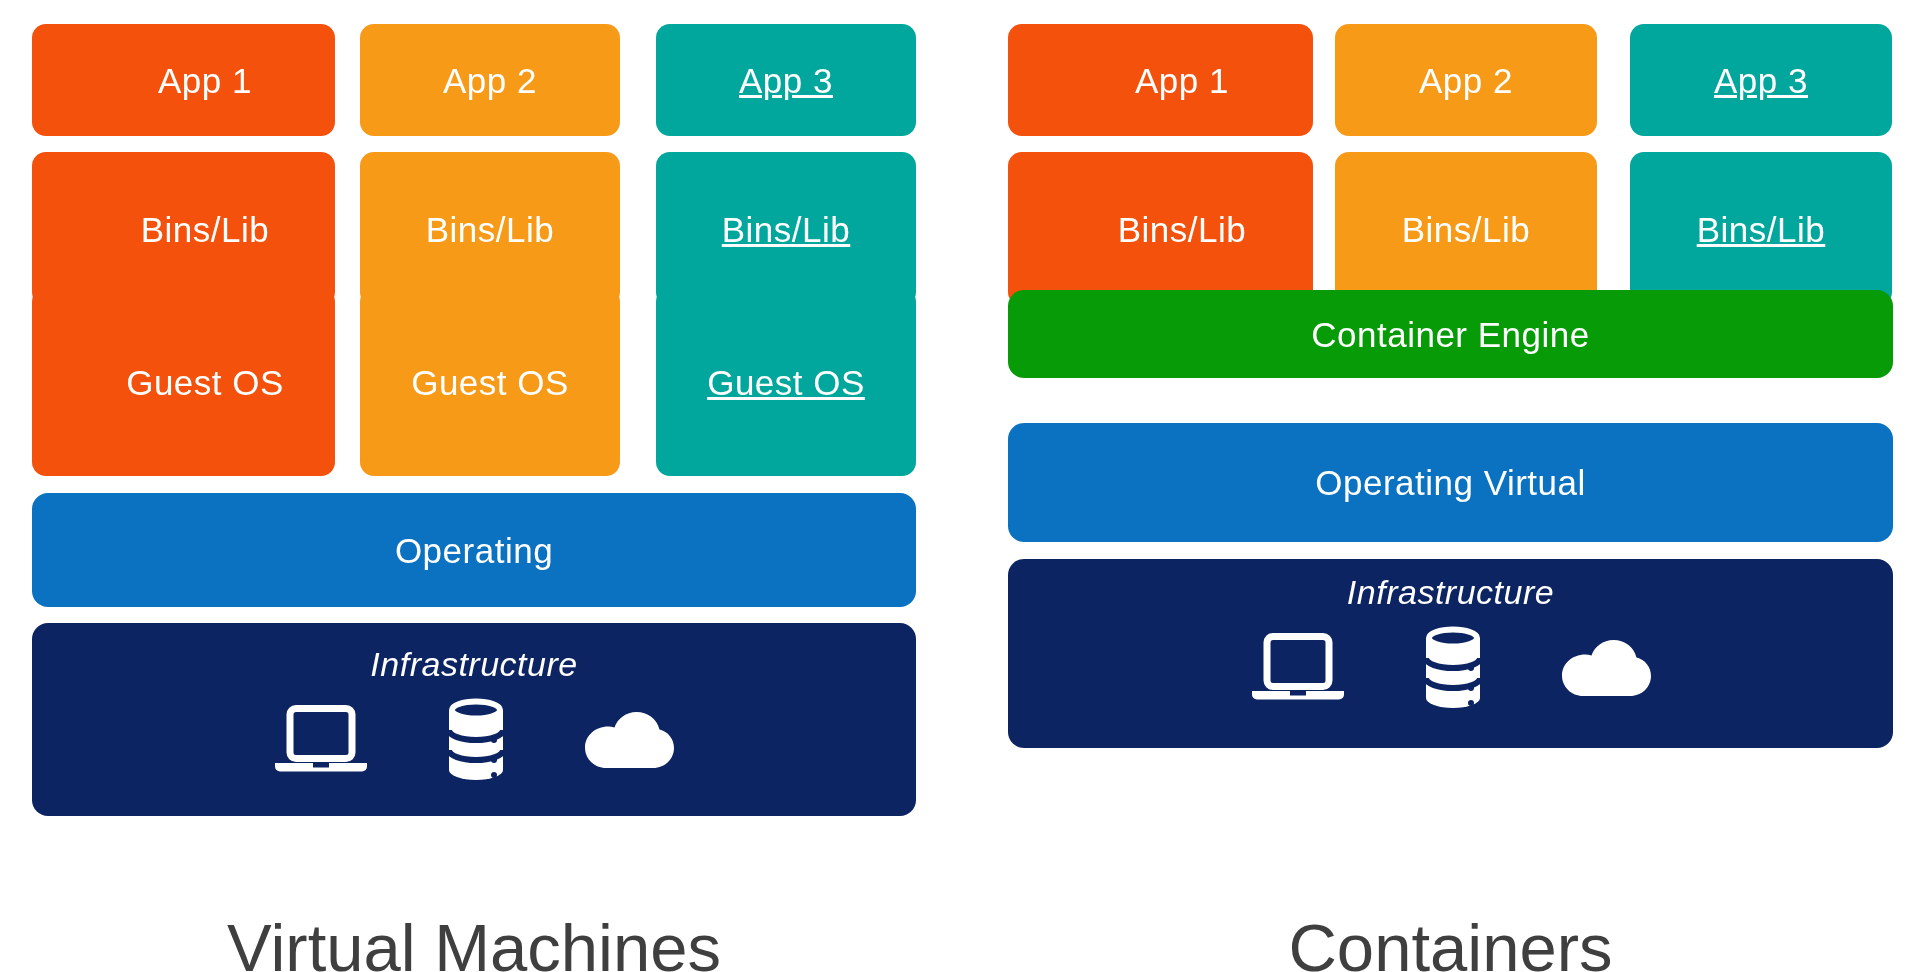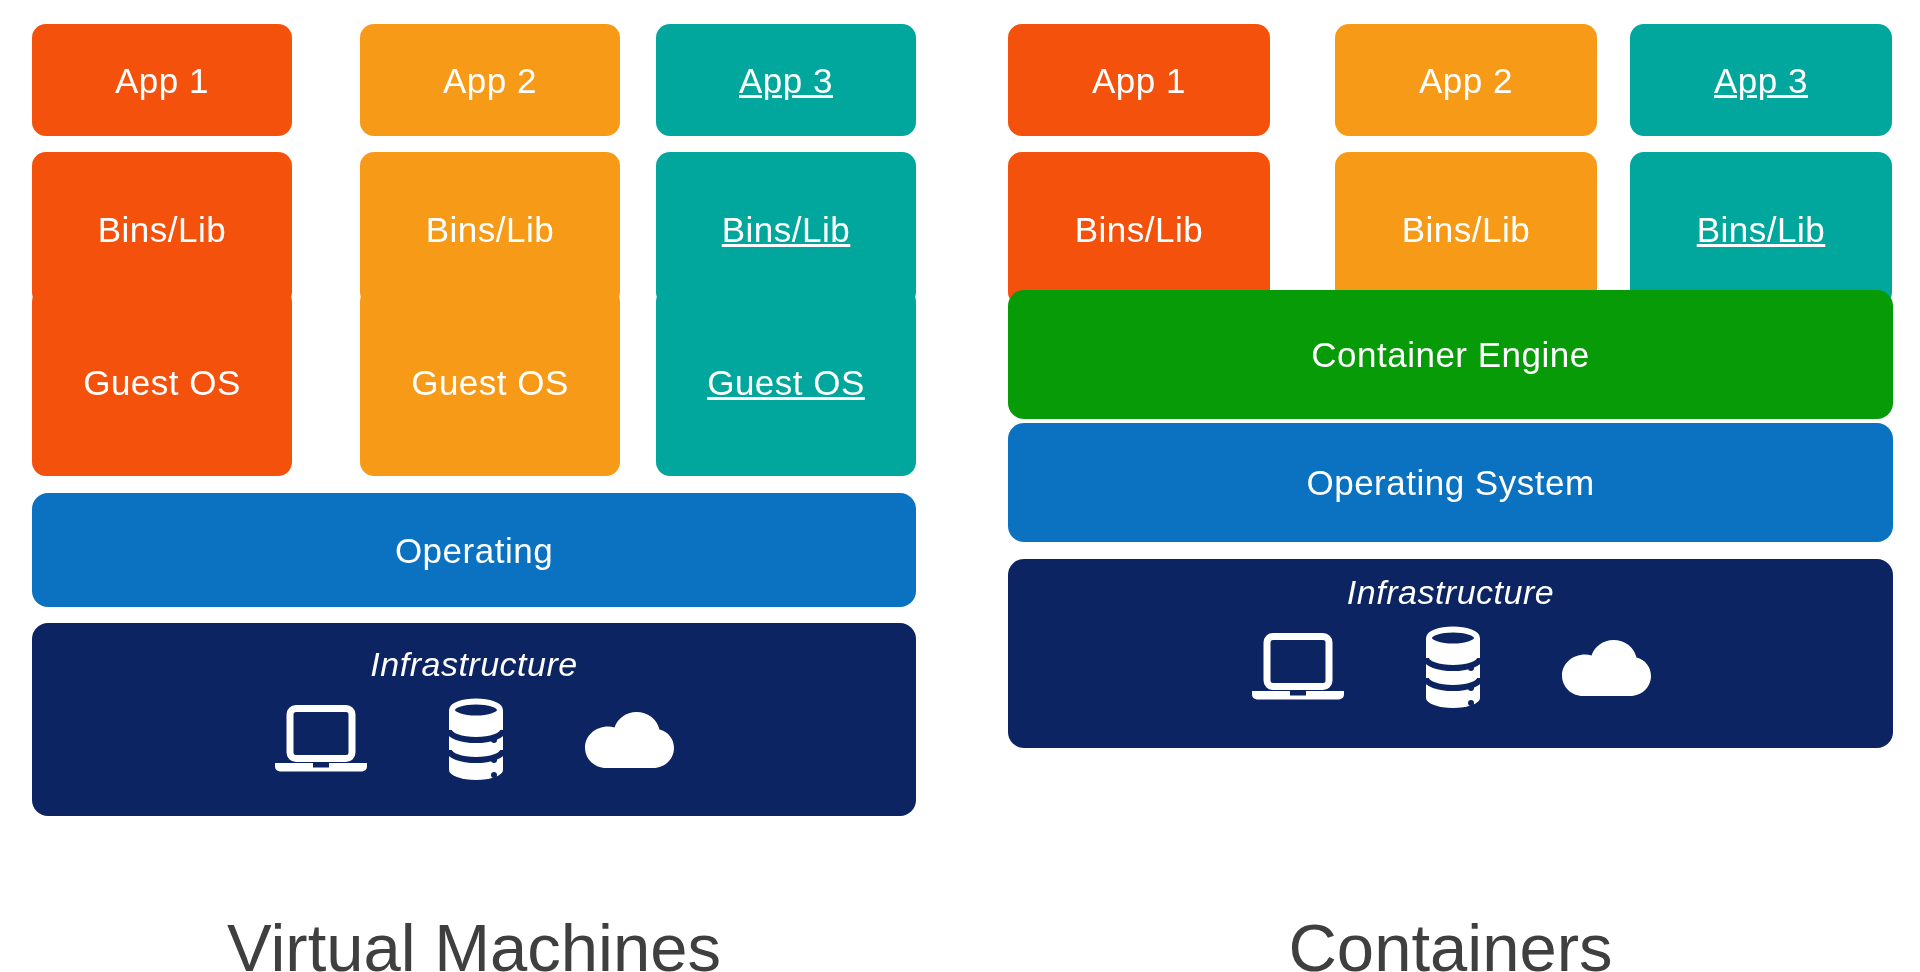--- a/index.html
+++ b/index.html
@@ -11,38 +11,38 @@
     position:absolute;border-radius:14px;color:#fff;
     display:flex;align-items:center;justify-content:center;
     font-size:35px;line-height:1;letter-spacing:.5px;
   }
   .bar{
     position:absolute;border-radius:16px;color:#fff;
     display:flex;align-items:center;justify-content:center;
     font-size:35px;line-height:1;letter-spacing:.5px;
   }
   
-  .c-red{background:var(--app1_red);}
+  .c-red{background:var(--app1_red);padding-left:43px;}
   .c-orange{background:var(--app2_orange);margin-left:16px;}
   .c-teal{background:var(--app3_teal);text-decoration:underline;}
   .c-blue{background:var(--blue);}
   .c-navy{background:var(--navy);font-style:italic;}
   .c-green{background:var(--green);}
 
   
   .vm-x0{left:32px;width:260px;}  .vm-x1{left:344px;width:260px;}  .vm-x2{left:656px;width:260px;}
   .row-app{top:24px;height:112px;}
   .row-bins{top:152px;height:154px;}
   .row-guest{top:288px;height:188px;}
   .vm-hypervisor{left:32px;width:884px;top:493px;height:114px;}
   .vm-infra{left:32px;width:884px;top:623px;height:193px;}
 
   
   .ct-x0{left:1008px;width:262px;} .ct-x1{left:1319px;width:262px;} .ct-x2{left:1630px;width:262px;}
-  .ct-engine{left:1008px;width:885px;top:290px;height:129px;}
+  .ct-engine{left:1008px;width:885px;top:290px;height:88px;}
   .ct-os{left:1008px;width:885px;top:423px;height:119px;}
   .ct-infra{left:1008px;width:885px;top:559px;height:189px;}
 
   
   .infra{flex-direction:column;justify-content:flex-start;align-items:center;}
   .vm-infra{padding-top:22px;box-sizing:border-box;}
   .ct-infra{padding-top:14px;box-sizing:border-box;}
   .infra-label{font-size:34px;line-height:1.15;}
   .infra-icons{display:flex;align-items:center;margin-top:14px;gap:76px;}
   .infra-icons svg{display:block;}
@@ -110,21 +110,21 @@
   <section>
     <div class="box c-red ct-x0 row-app">App 1</div>
     <div class="box c-orange ct-x1 row-app">App 2</div>
     <div class="box c-teal ct-x2 row-app">App 3</div>
 
     <div class="box c-red ct-x0 row-bins">Bins/Lib</div>
     <div class="box c-orange ct-x1 row-bins">Bins/Lib</div>
     <div class="box c-teal ct-x2 row-bins">Bins/Lib</div>
 
     <div class="bar c-green ct-engine">Container Engine</div>
-    <div class="bar c-blue ct-os">Operating System</div>
+    <div class="bar c-blue ct-os">Operating Virtual</div>
 
     <div class="bar c-navy infra ct-infra">
       <div class="infra-label">Infrastructure</div>
       <div class="infra-icons">
         <span>
           <svg width="96" height="70" viewBox="0 0 96 70">
             <rect x="17" y="3.5" width="62" height="50" rx="6" fill="none" stroke="#fff" stroke-width="7"></rect>
             <path d="M2 58 h92 v3.5 a5 5 0 0 1 -5 5 H7 a5 5 0 0 1 -5 -5 z" fill="#fff"></path>
             <rect x="40" y="58" width="16" height="4.5" fill="var(--navy)"></rect>
           </svg>

